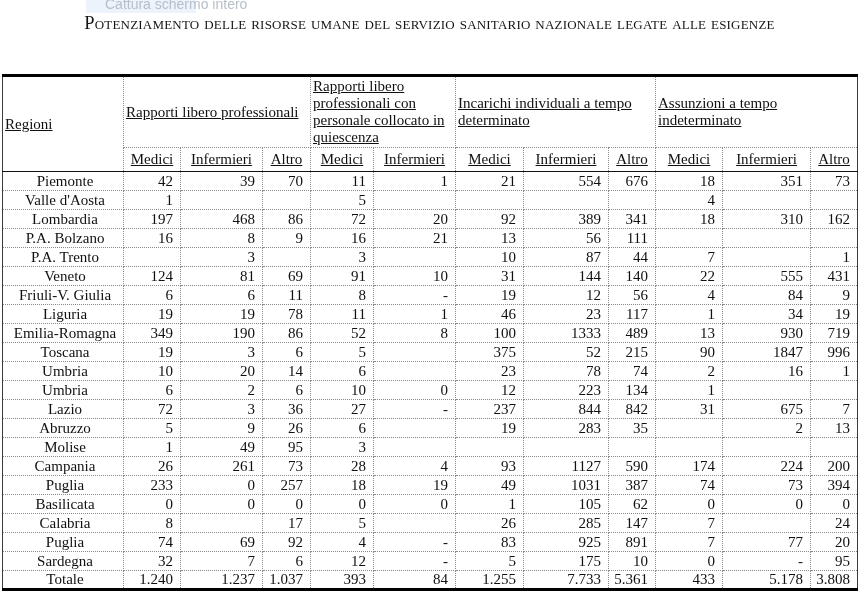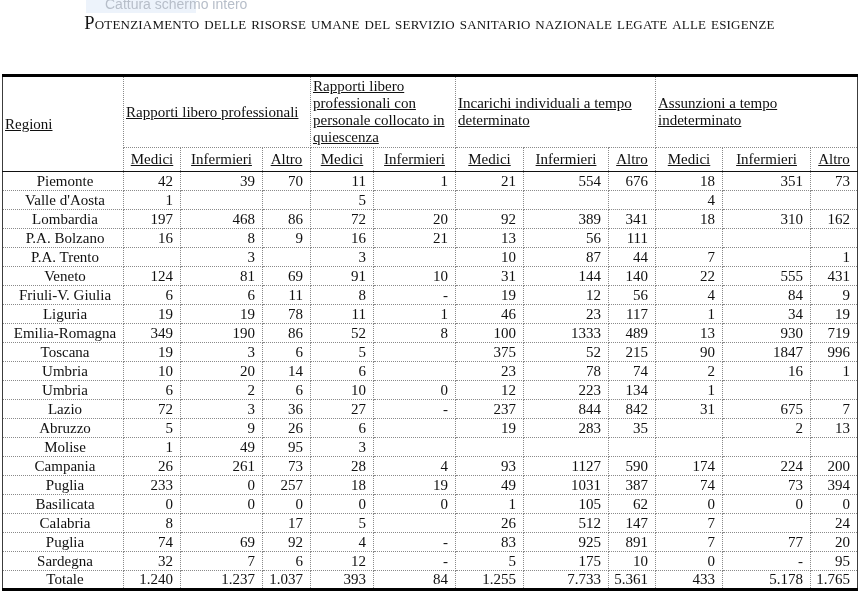--- a/index.html
+++ b/index.html
@@ -354,21 +354,21 @@
         <td class="num">0</td>
       </tr>
       <tr>
         <td class="region">Calabria</td>
         <td class="num">8</td>
         <td class="num"></td>
         <td class="num">17</td>
         <td class="num">5</td>
         <td class="num"></td>
         <td class="num">26</td>
-        <td class="num">512</td>
+        <td class="num">285</td>
         <td class="num">147</td>
         <td class="num">7</td>
         <td class="num"></td>
         <td class="num">24</td>
       </tr>
       <tr>
         <td class="region">Puglia</td>
         <td class="num">74</td>
         <td class="num">69</td>
         <td class="num">92</td>
@@ -400,16 +400,16 @@
         <td class="num">1.240</td>
         <td class="num">1.237</td>
         <td class="num">1.037</td>
         <td class="num">393</td>
         <td class="num">84</td>
         <td class="num">1.255</td>
         <td class="num">7.733</td>
         <td class="num">5.361</td>
         <td class="num">433</td>
         <td class="num">5.178</td>
-        <td class="num">1.765</td>
+        <td class="num">3.808</td>
       </tr>
     </tbody>
 </table>
 
 </body></html>

